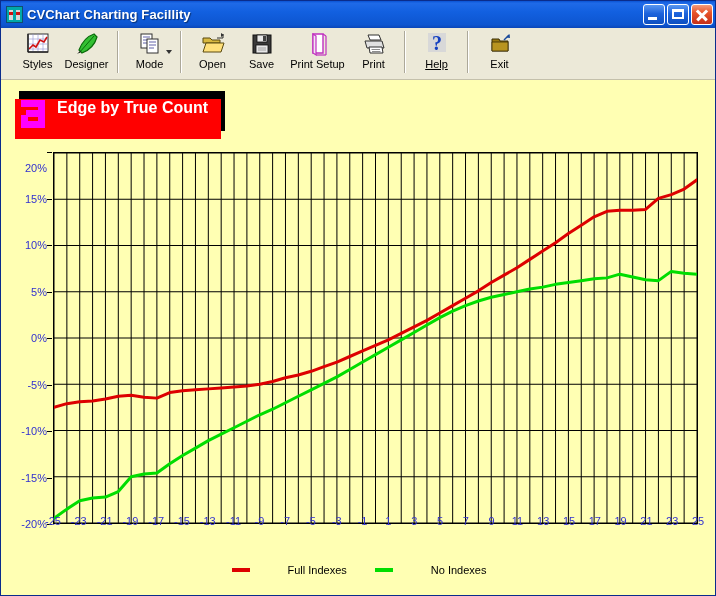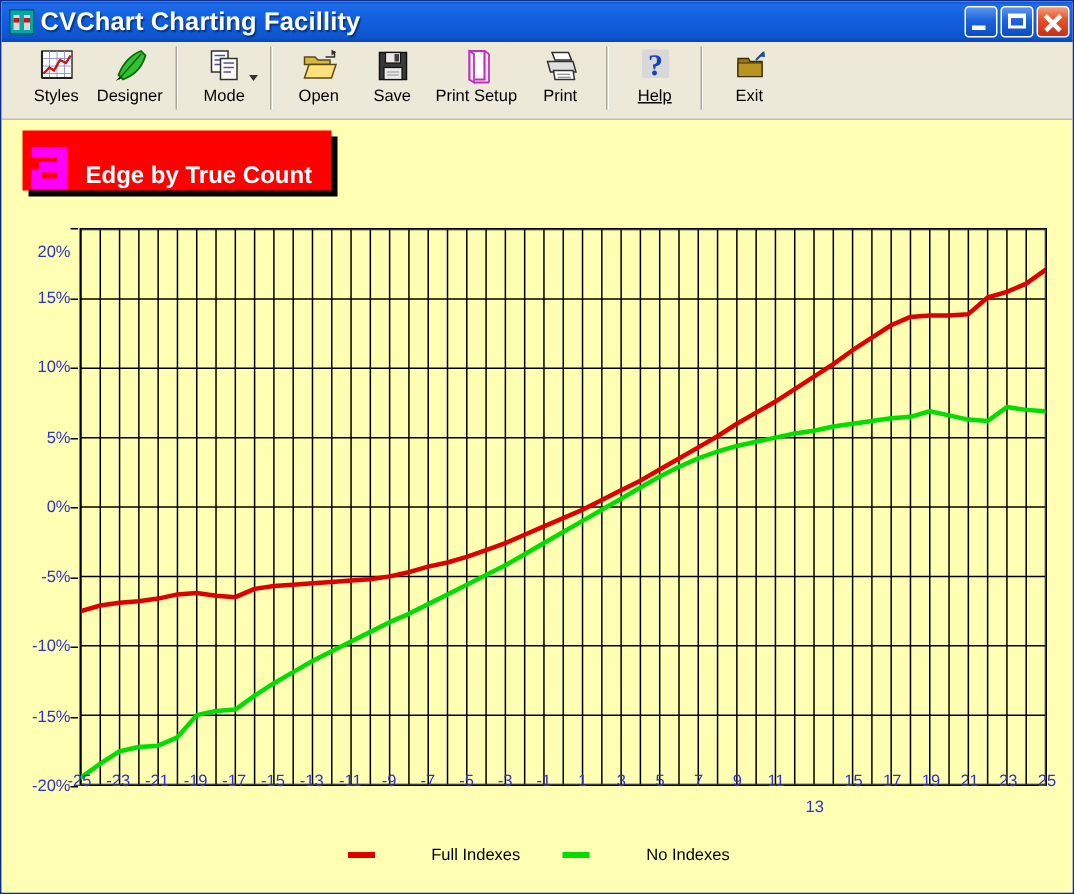--- a/index.html
+++ b/index.html
@@ -47,21 +47,21 @@
     position: absolute;
     display: block;
     background: #d8d8d8;
   }
   #win-icon i.b1 { left: 2px; top: 3px; width: 4px; height: 10px; }
   #win-icon i.b2 { left: 9px; top: 3px; width: 4px; height: 10px; }
   #win-icon i.r1 { left: 2px; top: 5px; width: 4px; height: 3px; background: #d01010; }
   #win-icon i.r2 { left: 9px; top: 5px; width: 4px; height: 3px; background: #d01010; }
   #win-title {
     color: #ffffff;
-    font-size: 17px;
+    font-size: 13px;
     font-weight: bold;
     letter-spacing: 0.1px;
     text-shadow: 1px 1px 1px rgba(0,0,0,0.45);
     white-space: nowrap;
     flex: 1 1 auto;
   }
   .cap-btns { display: flex; gap: 2px; padding-right: 2px; flex: 0 0 auto; }
   .cap-btn {
     width: 22px; height: 21px;
     border: 1px solid #ffffff;
@@ -159,25 +159,25 @@
     height: 40px;
   }
   #banner-shadow {
     position: absolute;
     left: 4px; top: 4px;
     width: 206px; height: 40px;
     background: #000000;
   }
   #banner {
     position: absolute;
-    left: 0; top: 0;
+    left: 0; top: 12px;
     width: 206px; height: 40px;
     background: #ff0000;
     display: flex;
-    align-items: flex-end;
+    align-items: flex-start;
   }
   #banner-logo {
     position: relative;
     width: 30px; height: 30px;
     margin-left: 4px;
     flex: 0 0 auto;
   }
   #banner-logo span {
     position: absolute;
     display: block;
@@ -553,21 +553,21 @@
         <div class="xtick-label" style="left: 232.2px;">-7</div>
         <div class="xtick-label" style="left: 258px;">-5</div>
         <div class="xtick-label" style="left: 283.8px;">-3</div>
         <div class="xtick-label" style="left: 309.6px;">-1</div>
         <div class="xtick-label" style="left: 335.4px;">1</div>
         <div class="xtick-label" style="left: 361.2px;">3</div>
         <div class="xtick-label" style="left: 387px;">5</div>
         <div class="xtick-label" style="left: 412.8px;">7</div>
         <div class="xtick-label" style="left: 438.6px;">9</div>
         <div class="xtick-label" style="left: 464.4px;">11</div>
-        <div class="xtick-label" style="left: 490.2px; margin-top: 17px;">13</div>
+        <div class="xtick-label" style="left: 490.2px;">13</div>
         <div class="xtick-label" style="left: 516px;">15</div>
         <div class="xtick-label" style="left: 541.8px;">17</div>
         <div class="xtick-label" style="left: 567.6px;">19</div>
         <div class="xtick-label" style="left: 593.4px;">21</div>
         <div class="xtick-label" style="left: 619.2px;">23</div>
         <div class="xtick-label" style="left: 645px;">25</div>
       </div>
 
     <div id="legend">
         <div class="legend-item">

